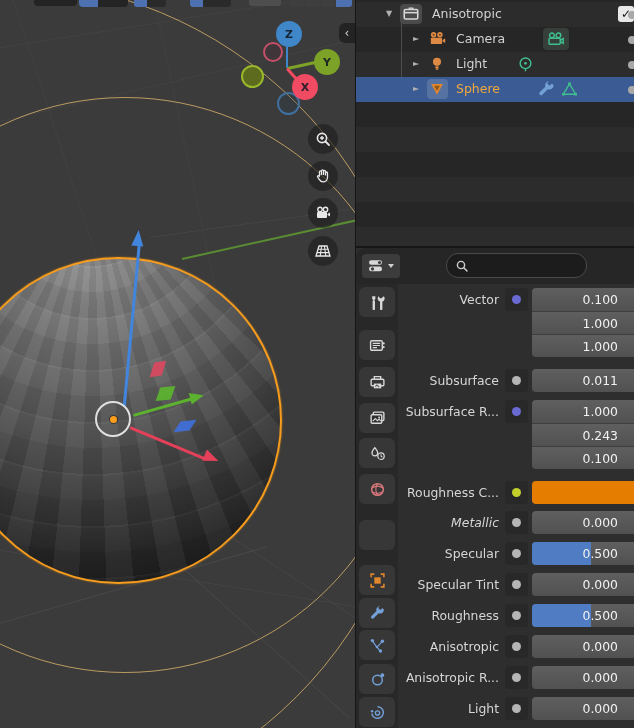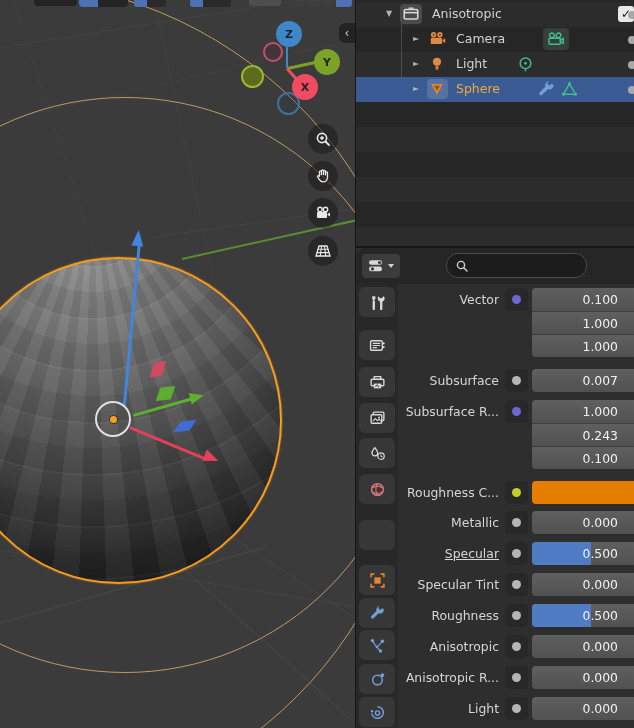--- a/index.html
+++ b/index.html
@@ -346,44 +346,44 @@
           <div class="pf-vals" style="top: 40px;">
             <div class="pf-field"><span class="pf-ftext">0.100</span></div>
             <div class="pf-field"><span class="pf-ftext">1.000</span></div>
             <div class="pf-field"><span class="pf-ftext">1.000</span></div>
           </div>
           <div class="pf-label" style="top: 124px;">Subsurface</div>
           <div class="pf-dec" style="top: 121px;">
             <div class="pf-dot" style="background: rgb(181, 181, 181);"></div>
           </div>
           <div class="pf-vals" style="top: 121px;">
-            <div class="pf-field"><span class="pf-ftext">0.007</span></div>
+            <div class="pf-field"><span class="pf-ftext">0.011</span></div>
           </div>
           <div class="pf-label" style="top: 155px;">Subsurface R...</div>
           <div class="pf-dec" style="top: 152px;">
             <div class="pf-dot" style="background: rgb(106, 106, 212);"></div>
           </div>
           <div class="pf-vals" style="top: 152px;">
             <div class="pf-field"><span class="pf-ftext">1.000</span></div>
             <div class="pf-field"><span class="pf-ftext">0.243</span></div>
             <div class="pf-field"><span class="pf-ftext">0.100</span></div>
           </div>
           <div class="pf-label" style="top: 236px;">Roughness C...</div>
           <div class="pf-dec" style="top: 233px;">
             <div class="pf-dot" style="background: rgb(195, 207, 43);"></div>
           </div>
           <div class="pf-swatch" style="top: 233px; background: rgb(229, 125, 0);"></div>
-          <div class="pf-label" style="top: 266px;">Metallic</div>
+          <div class="pf-label" style="top: 266px; font-style: italic;">Metallic</div>
           <div class="pf-dec" style="top: 263px;">
             <div class="pf-dot" style="background: rgb(181, 181, 181);"></div>
           </div>
           <div class="pf-vals" style="top: 263px;">
             <div class="pf-field"><span class="pf-ftext">0.000</span></div>
           </div>
-          <div class="pf-label" style="top: 297px; text-decoration: underline;">Specular</div>
+          <div class="pf-label" style="top: 297px;">Specular</div>
           <div class="pf-dec" style="top: 294px;">
             <div class="pf-dot" style="background: rgb(181, 181, 181);"></div>
           </div>
           <div class="pf-vals" style="top: 294px;">
             <div class="pf-field"><div class="pf-fill" style="width: 55%;"></div><span class="pf-ftext">0.500</span></div>
           </div>
           <div class="pf-label" style="top: 328px;">Specular Tint</div>
           <div class="pf-dec" style="top: 325px;">
             <div class="pf-dot" style="background: rgb(181, 181, 181);"></div>
           </div>

